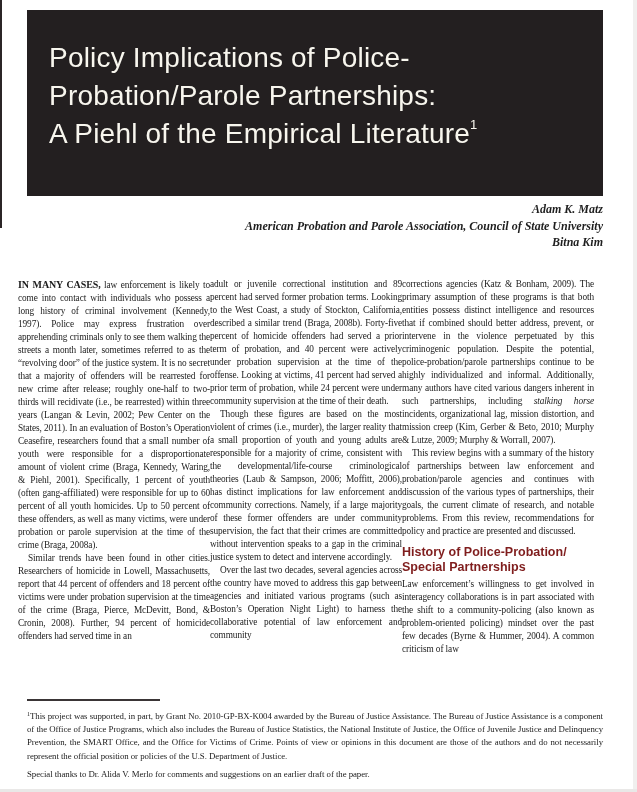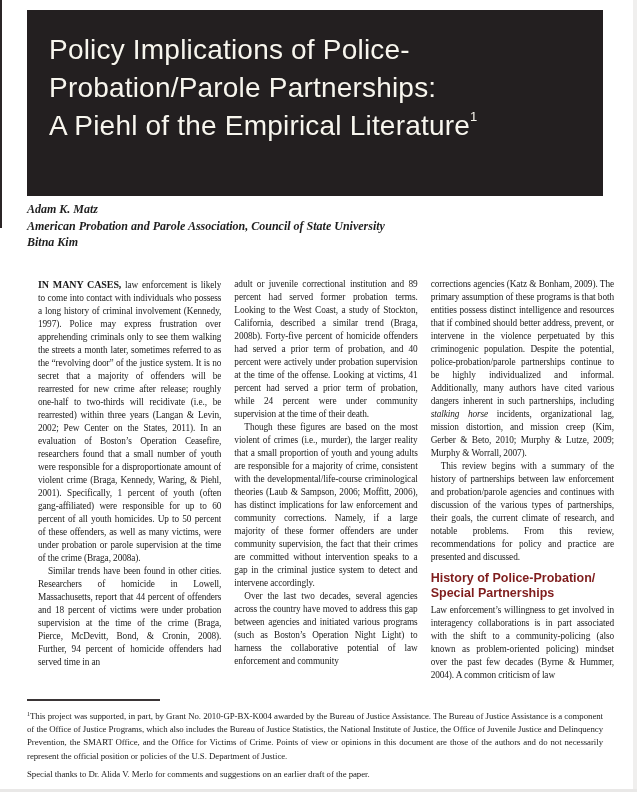--- a/index.html
+++ b/index.html
@@ -15,42 +15,43 @@
   .edge-left{position:absolute;left:0;top:0;width:2px;height:228px;background:#2b2526;}
   .edge-right{position:absolute;right:0;top:0;width:4px;height:792px;background:#f0efee;}
   .edge-bottom{position:absolute;left:0;bottom:0;width:637px;height:3px;background:#e9e8e7;}
 
   
   .banner{
     position:absolute;left:27px;top:10px;width:576px;height:186px;
     background:#231f20;
   }
   .banner .title{
-    padding:21px 0 0 22px;
+    padding:29px 0 0 22px;
     font-family:"Liberation Sans", sans-serif;
     font-weight:400;
     font-size:28px;
     line-height:38px;
     letter-spacing:0.2px;
     color:#f8f6ee;
   }
   .banner sup{font-size:13px;line-height:0;vertical-align:14px;}
 
   
   .authors{
     position:absolute;left:27px;top:201px;width:576px;
+    text-align:right;
     font-style:italic;font-weight:bold;
     font-size:12px;line-height:16.5px;
     color:#1f1f1f;
   }
 
   
   .cols{
-    position:absolute;left:38px;top:278px;width:576px;height:418px;
-    display:flex;gap:13px;overflow:hidden;
+    position:absolute;left:18px;top:278px;width:576px;height:418px;
+    display:flex;overflow:hidden;
   }
   .col{flex:1 1 0;min-width:0;height:100%;overflow:hidden;}
   .col p{
     margin:0;
     font-size:9.3px;line-height:13px;
     text-align:justify;
     letter-spacing:-0.1px;
   }
   .col p.indent{text-indent:10px;}
   .lead{font-weight:bold;font-size:10px;}

